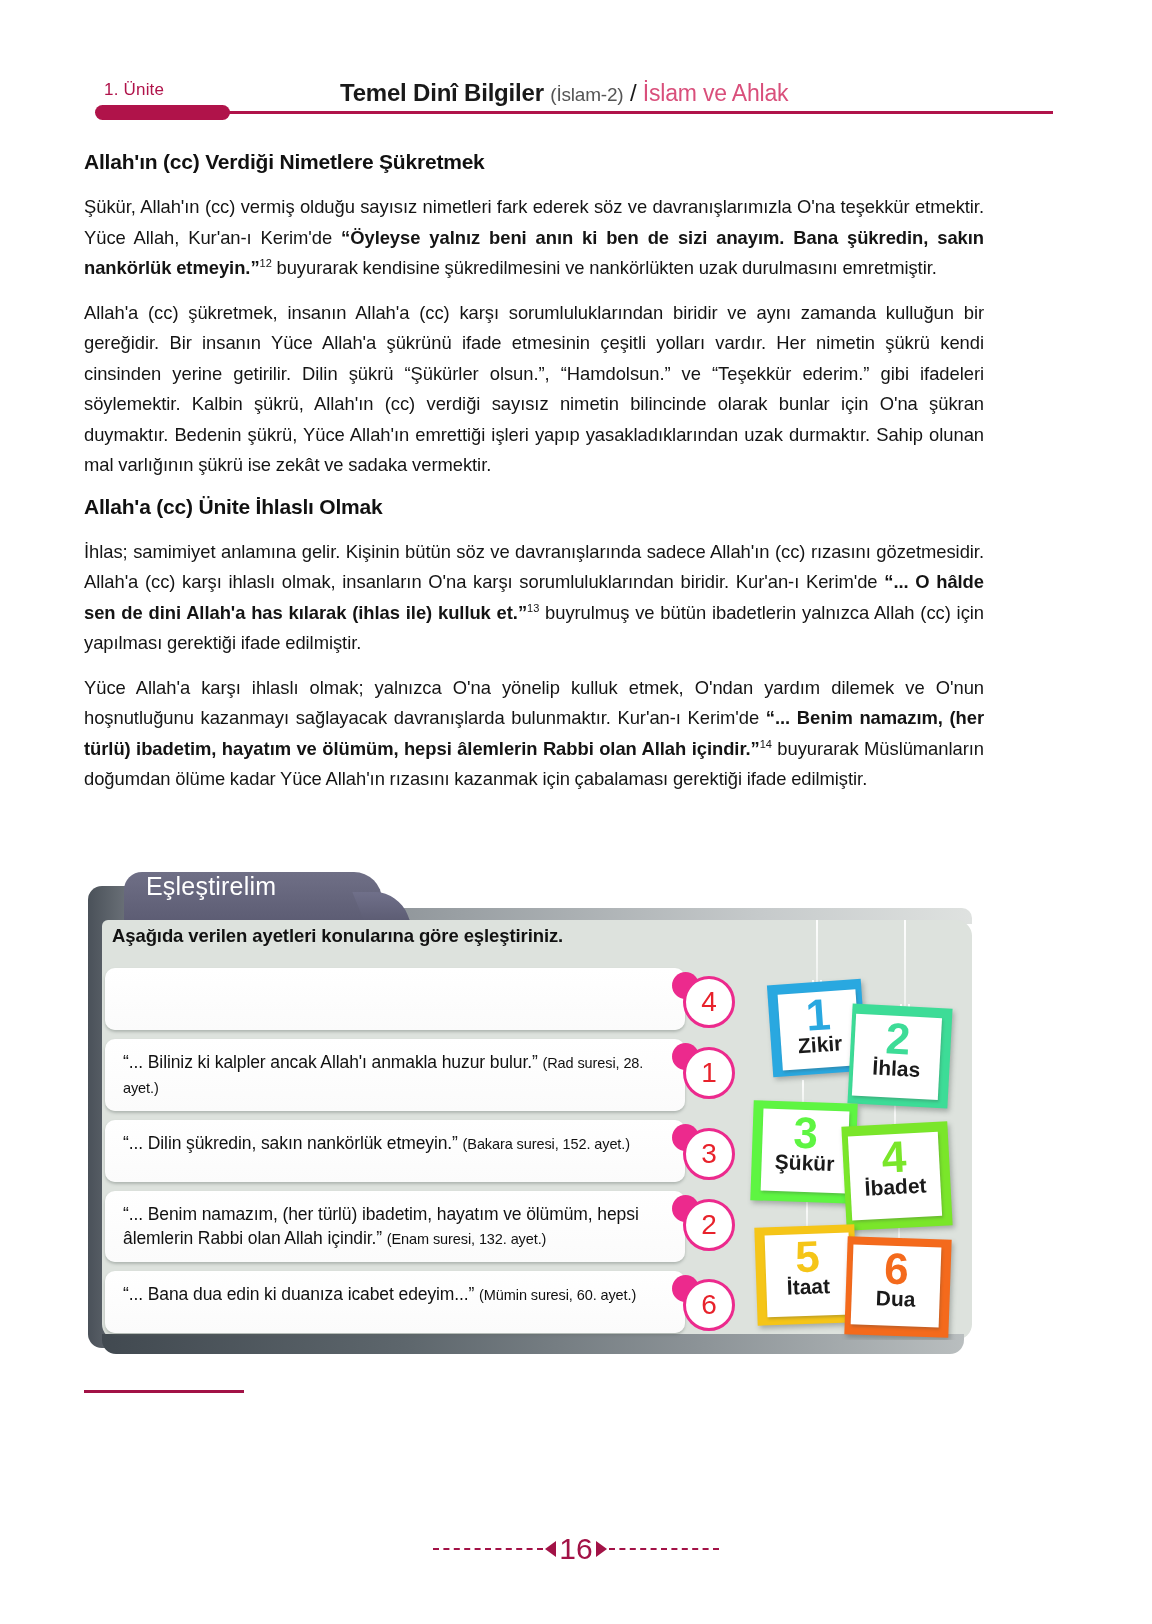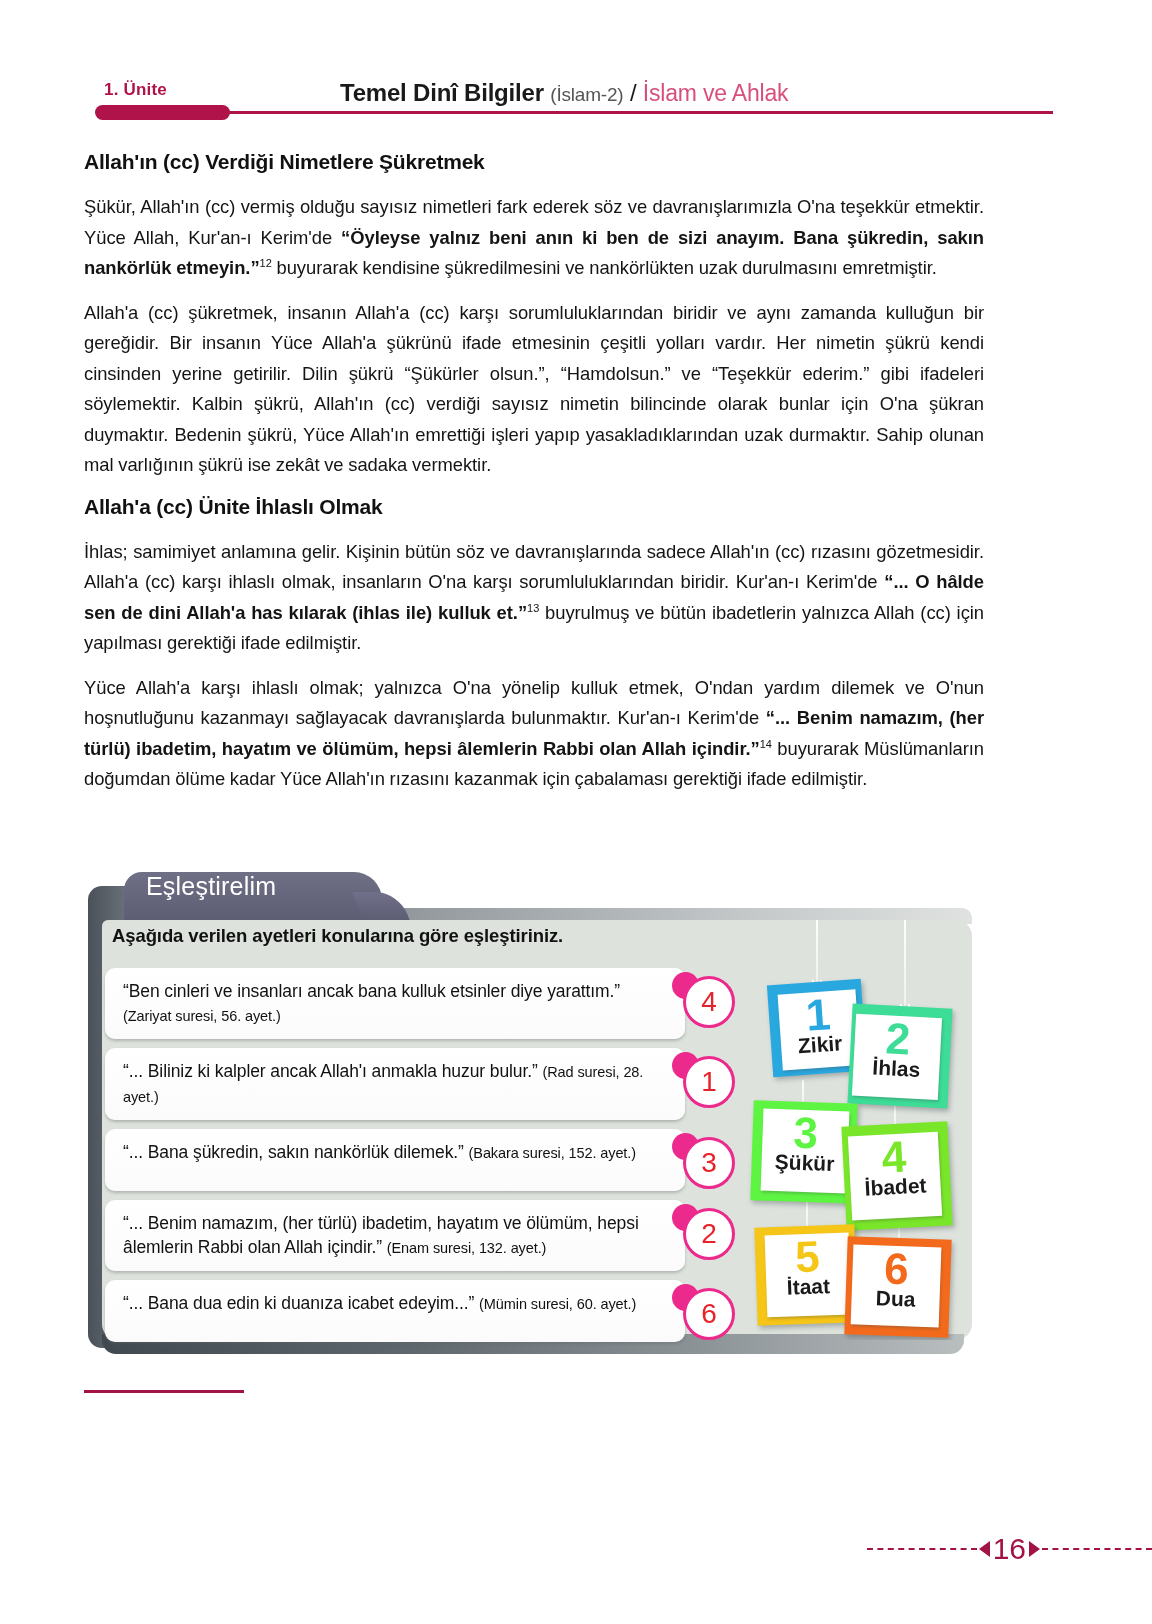--- a/index.html
+++ b/index.html
@@ -11,21 +11,21 @@
     position:relative;
     overflow:hidden;
   }
 
   
   .page-header{
     position:absolute; left:0; top:0; width:1152px; height:130px;
   }
   .unit-label{
     position:absolute; left:104px; top:80px;
-    font-size:17px; color:#b0134a; font-weight:700;
+    font-size:17px; color:#b0134a; font-weight:400;
     letter-spacing:0.2px;
   }
   .header-title{
     position:absolute; left:340px; top:79px;
     font-size:24px; color:#1a1a1a; font-weight:600;
     white-space:nowrap; letter-spacing:-0.2px;
   }
   .header-title .sub{ font-size:19px; font-weight:400; color:#555; }
   .header-title .sep{ font-size:24px; font-weight:400; color:#1a1a1a; }
   .header-title .pink{ font-size:23px; font-weight:400; color:#d94f7b;margin-top:32px; }
@@ -177,21 +177,21 @@
   .fn-rule{
     width:160px; height:2.5px; background:#a21246; margin-bottom:13px;
   }
   .fn-item{
     font-size:16px; line-height:24px; color:#111;
   }
 
   
   .pagenum-wrap{
     position:absolute; left:0; top:1534px; width:1152px;
-    display:flex; align-items:center; justify-content:flex-end;
+    display:flex; align-items:center; justify-content:center;
   }
   .dashline{
     width:110px; height:0;
     border-top:2.5px dashed #a21246;
   }
   .arrow-r{
     width:0;height:0;border-top:8px solid transparent;
     border-bottom:8px solid transparent;border-right:11px solid #a21246;
     margin-left:2px;
   }
@@ -285,35 +285,34 @@
         </div>
       </div>
 
   </div>
   <div class="act-bottombar"></div>
 </div>
 <div class="act-tab-label" style="left:146px;top:872px;position:absolute;">Eşleştirelim</div>
 <div class="act-instruction">Aşağıda verilen ayetleri konularına göre eşleştiriniz.</div>
 <div class="verse-list" id="verselist">
     <div class="verse-card">
-      <div class="verse-text"><span>“Ben cinleri ve insanları ancak bana kulluk etsinler diye yarattım.” </span><span class="verse-ref">(Zariyat suresi, 56. ayet.)</span></div>
       <div class="verse-dot" style="right: -14px; top: 4px;"></div>
       <div class="ans-circle" style="right: -50px; top: 8px; border-color: rgb(236, 42, 141);">
         <span class="ans-num" style="color: rgb(232, 34, 43);">4</span>
       </div>
     </div>
     <div class="verse-card">
       <div class="verse-text"><span>“... Biliniz ki kalpler ancak Allah'ı anmakla huzur bulur.” </span><span class="verse-ref">(Rad suresi, 28. ayet.)</span></div>
       <div class="verse-dot" style="right: -14px; top: 4px;"></div>
       <div class="ans-circle" style="right: -50px; top: 8px; border-color: rgb(236, 42, 141);">
         <span class="ans-num" style="color: rgb(232, 34, 43);">1</span>
       </div>
     </div>
     <div class="verse-card">
-      <div class="verse-text"><span>“... Bana şükredin, sakın nankörlük dilemek.” </span><span class="verse-ref">(Bakara suresi, 152. ayet.)</span></div>
+      <div class="verse-text"><span>“... Dilin şükredin, sakın nankörlük etmeyin.” </span><span class="verse-ref">(Bakara suresi, 152. ayet.)</span></div>
       <div class="verse-dot" style="right: -14px; top: 4px;"></div>
       <div class="ans-circle" style="right: -50px; top: 8px; border-color: rgb(236, 42, 141);">
         <span class="ans-num" style="color: rgb(232, 34, 43);">3</span>
       </div>
     </div>
     <div class="verse-card">
       <div class="verse-text"><span>“... Benim namazım, (her türlü) ibadetim, hayatım ve ölümüm, hepsi âlemlerin Rabbi olan Allah içindir.” </span><span class="verse-ref">(Enam suresi, 132. ayet.)</span></div>
       <div class="verse-dot" style="right: -14px; top: 4px;"></div>
       <div class="ans-circle" style="right: -50px; top: 8px; border-color: rgb(236, 42, 141);">
         <span class="ans-num" style="color: rgb(232, 34, 43);">2</span>

